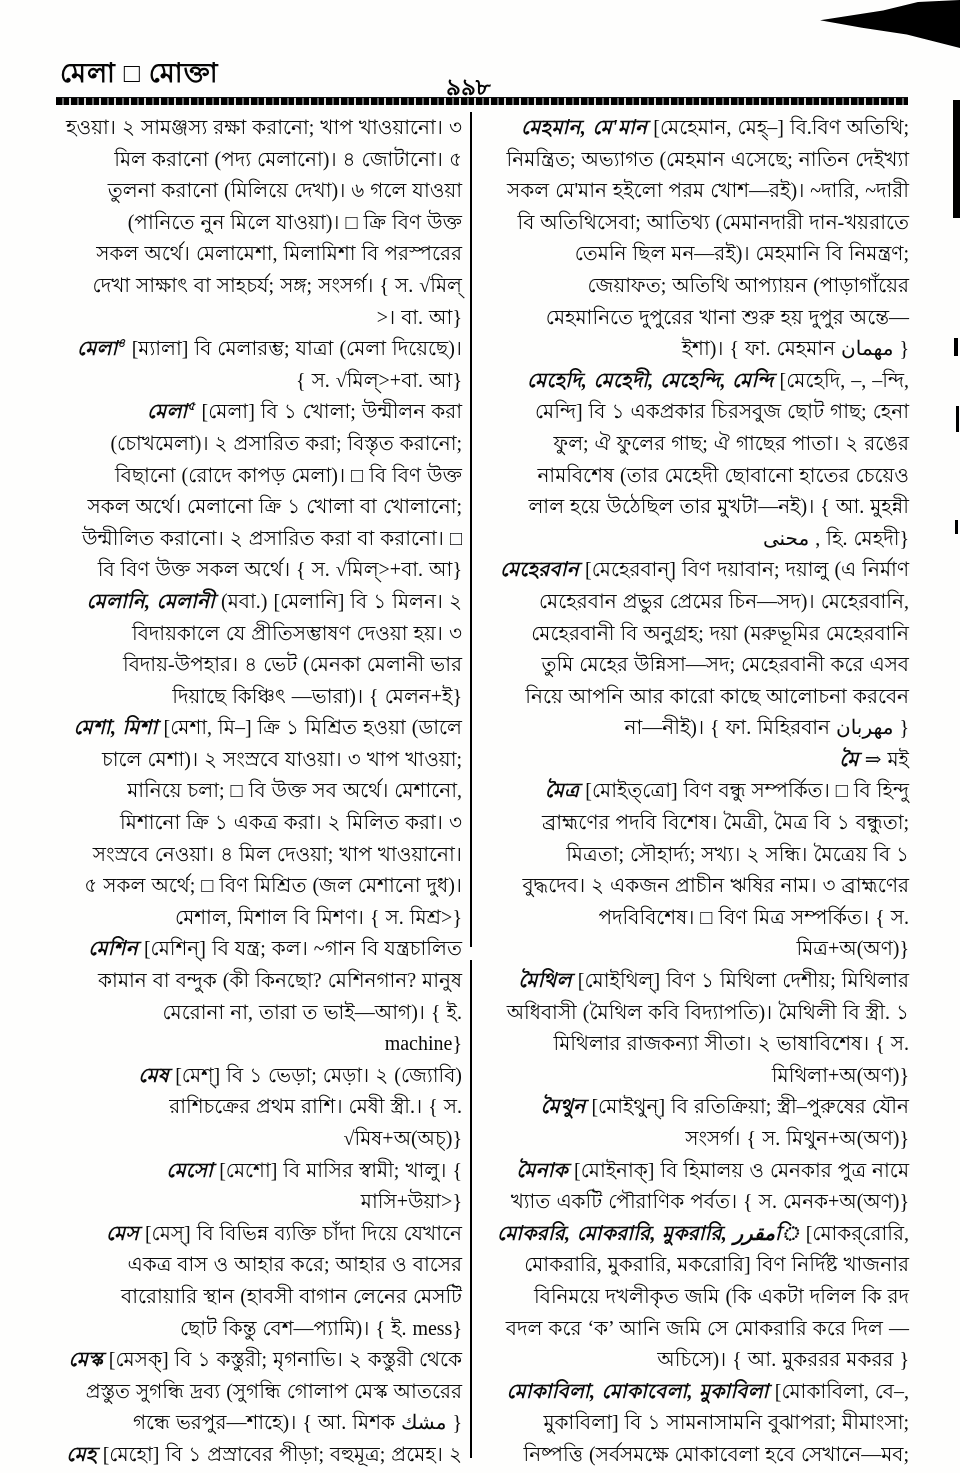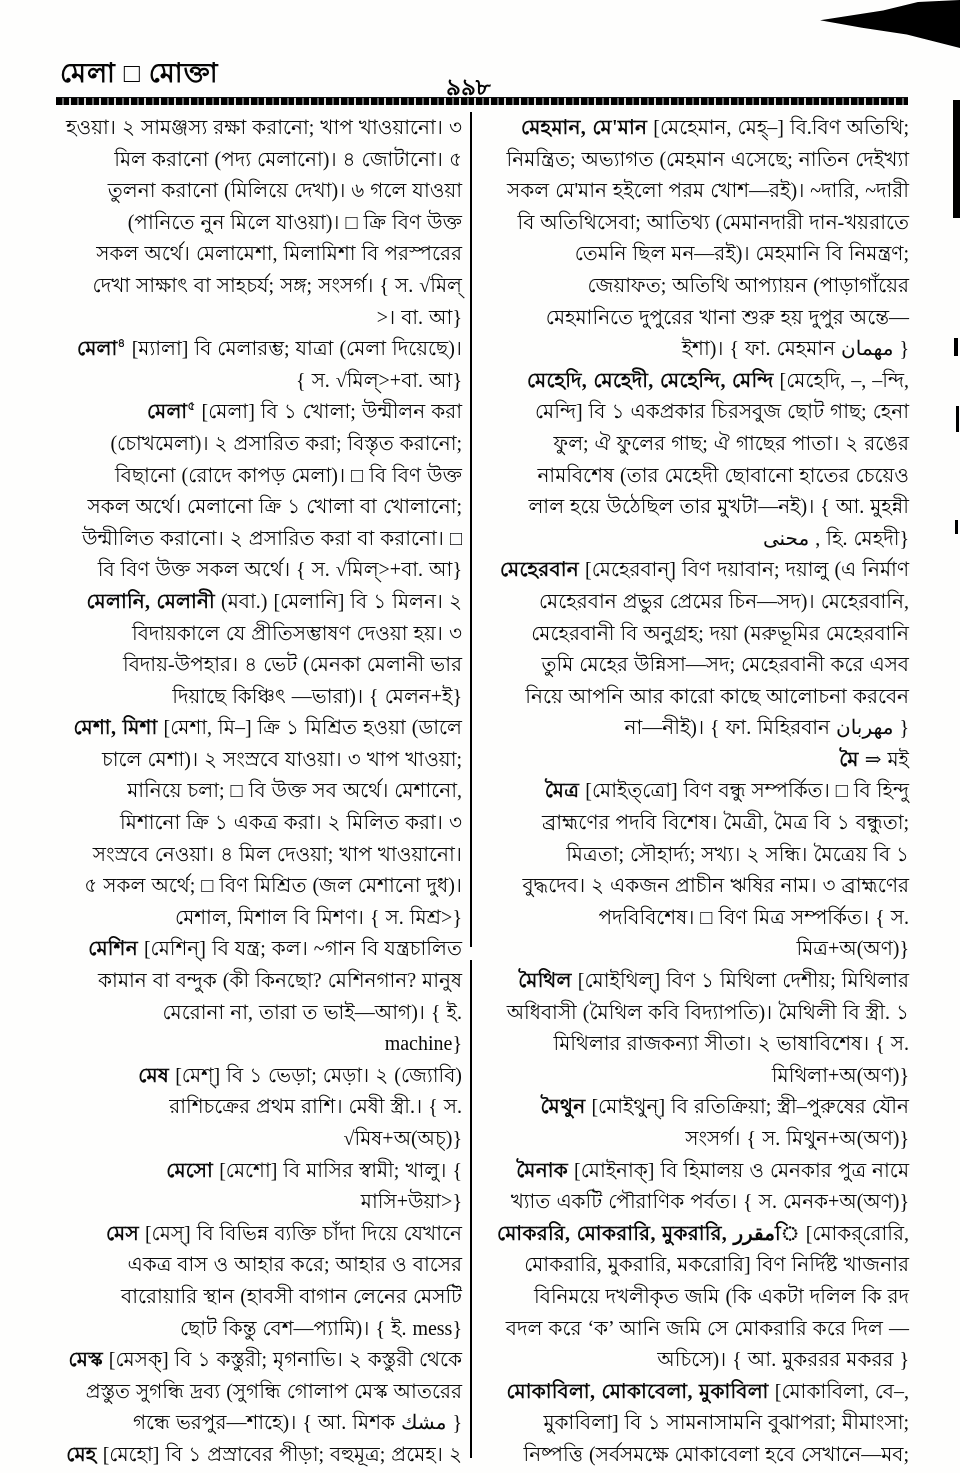--- a/index.html
+++ b/index.html
@@ -45,21 +45,21 @@
 
   .column { position: absolute; top: 112px; }
   .column.left  { left: 62px;  width: 400px; }
   .column.right { left: 485px; width: 424px; }
 
   .entry {
     margin: 0; padding-left: 20px; text-indent: -20px;
     font-size: 20px; line-height: 1.58;
     text-align: right; word-spacing: 1px;
   }
-  .entry .hw { font-weight: bold; letter-spacing: 0.3px; }
+  .entry .hw { font-weight: bold; letter-spacing: 0.3px; font-style: italic; }
   .entry .hw sup { font-size: 12px; }
   .entry .body { font-weight: normal; }
 </style>
 </head>
 <body style="color: rgb(10, 10, 10);">
 
 <div class="sheet">
 
   <div class="running-head">মেলা □ মোক্তা</div>
   <div class="page-number">৯৯৮</div>

